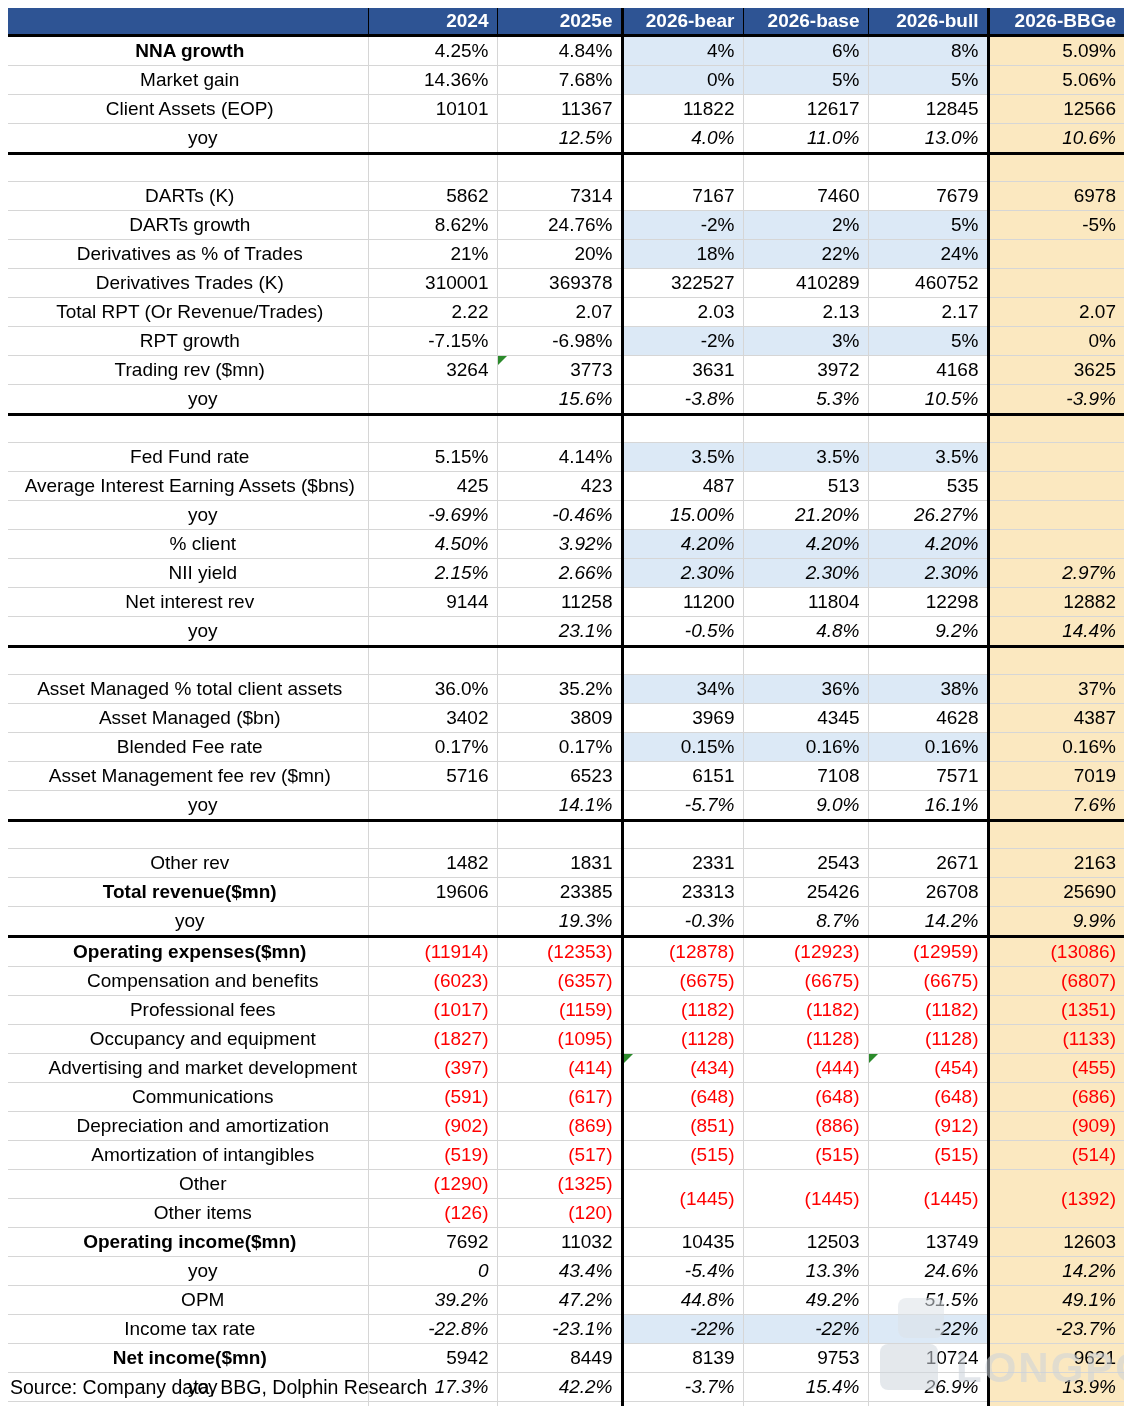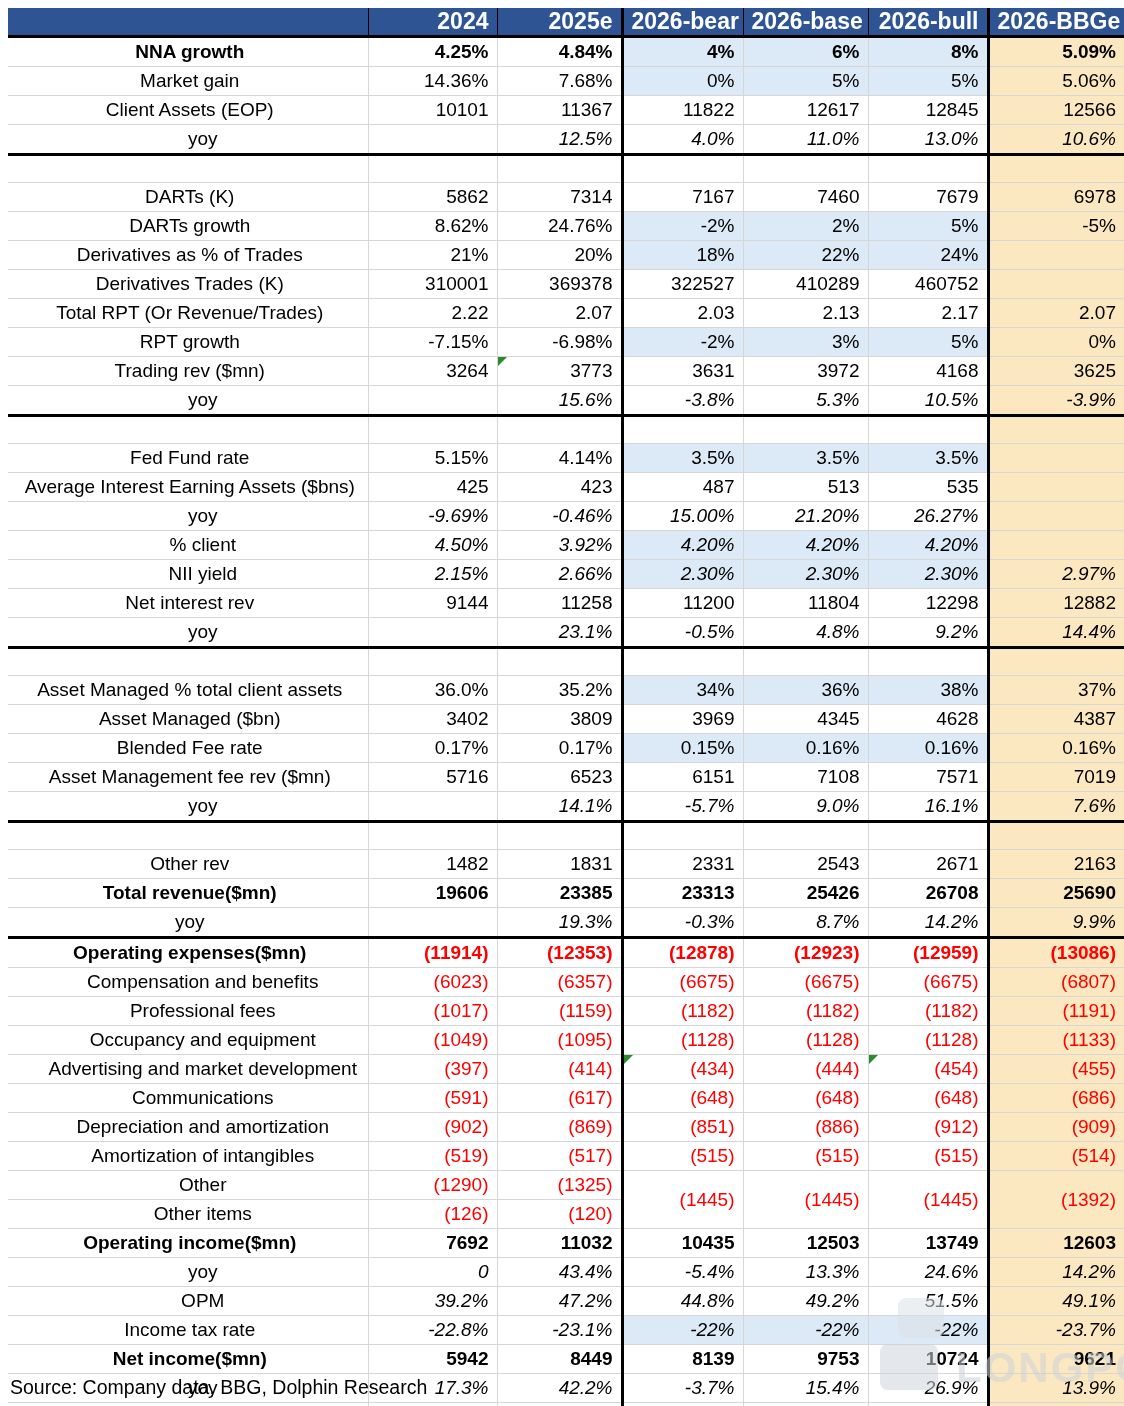--- a/index.html
+++ b/index.html
@@ -6,30 +6,30 @@
   .page{position:relative;width:1124px;height:1406px;background:#fff;overflow:hidden;
         font-family:"Liberation Sans",sans-serif;color:#000;}
   table.sheet{position:absolute;left:8px;top:8px;border-collapse:collapse;table-layout:fixed;width:1116px;}
   td{height:28px;padding:0 8px;font-size:19px;white-space:nowrap;overflow:hidden;
      border-bottom:1px solid var(--grid);position:relative;}
   td.val{text-align:right;}
   td.lab{text-align:center;padding-left:12px;}
   tr.ind td.lab{padding-left:38px;}
   tr.li td.lab{}
   tr.lb td.lab{font-weight:700;}
-  tr.vb td.val{font-weight:700;}
+  tr.vb td.val{font-weight:400;}
   tr.vi td.val{font-style:italic;}
   tr.red td.val{color:var(--red);}
   
   td.c2,td.c3,td.c5,td.c6{border-left:1px solid var(--grid);}
   td.c4,td.c7{border-left:3px solid #000;}
   td.c7{background:var(--beige);}
   tr.blue td.c4,tr.blue td.c5,tr.blue td.c6{background:var(--blue);}
   
-  tr.head td{height:26px;background:var(--hdr);color:#fff;font-weight:700;font-size:23px;
+  tr.head td{height:26px;background:var(--hdr);color:#fff;font-weight:700;font-size:19px;
              border-bottom:3px solid #000;border-left-color:#000;}
   tr.head td.c7{background:var(--hdr);}
   tr.thick td{border-bottom:3px solid #000;}
   tr.blankrow td{height:26px;}
   td.mg{vertical-align:middle;}
   .tri{position:absolute;top:0;left:0;width:0;height:0;
        border-top:9px solid var(--green);border-right:9px solid transparent;}
   .source{position:absolute;left:10px;top:1376px;font-size:19.5px;color:#000;}
   .watermark{position:absolute;left:868px;top:1292px;width:256px;height:108px;
              overflow:hidden;pointer-events:none;opacity:0.55;}
@@ -361,25 +361,25 @@
           <td class="val c6">(6675)</td>
           <td class="val c7">(6807)</td>
         </tr>
         <tr class="ind red">
           <td class="lab c1">Professional fees</td>
           <td class="val c2">(1017)</td>
           <td class="val c3">(1159)</td>
           <td class="val c4">(1182)</td>
           <td class="val c5">(1182)</td>
           <td class="val c6">(1182)</td>
-          <td class="val c7">(1191)</td>
+          <td class="val c7">(1351)</td>
         </tr>
         <tr class="ind red">
           <td class="lab c1">Occupancy and equipment</td>
-          <td class="val c2">(1049)</td>
+          <td class="val c2">(1827)</td>
           <td class="val c3">(1095)</td>
           <td class="val c4">(1128)</td>
           <td class="val c5">(1128)</td>
           <td class="val c6">(1128)</td>
           <td class="val c7">(1133)</td>
         </tr>
         <tr class="ind red">
           <td class="lab c1">Advertising and market development</td>
           <td class="val c2">(397)</td>
           <td class="val c3">(414)</td>

